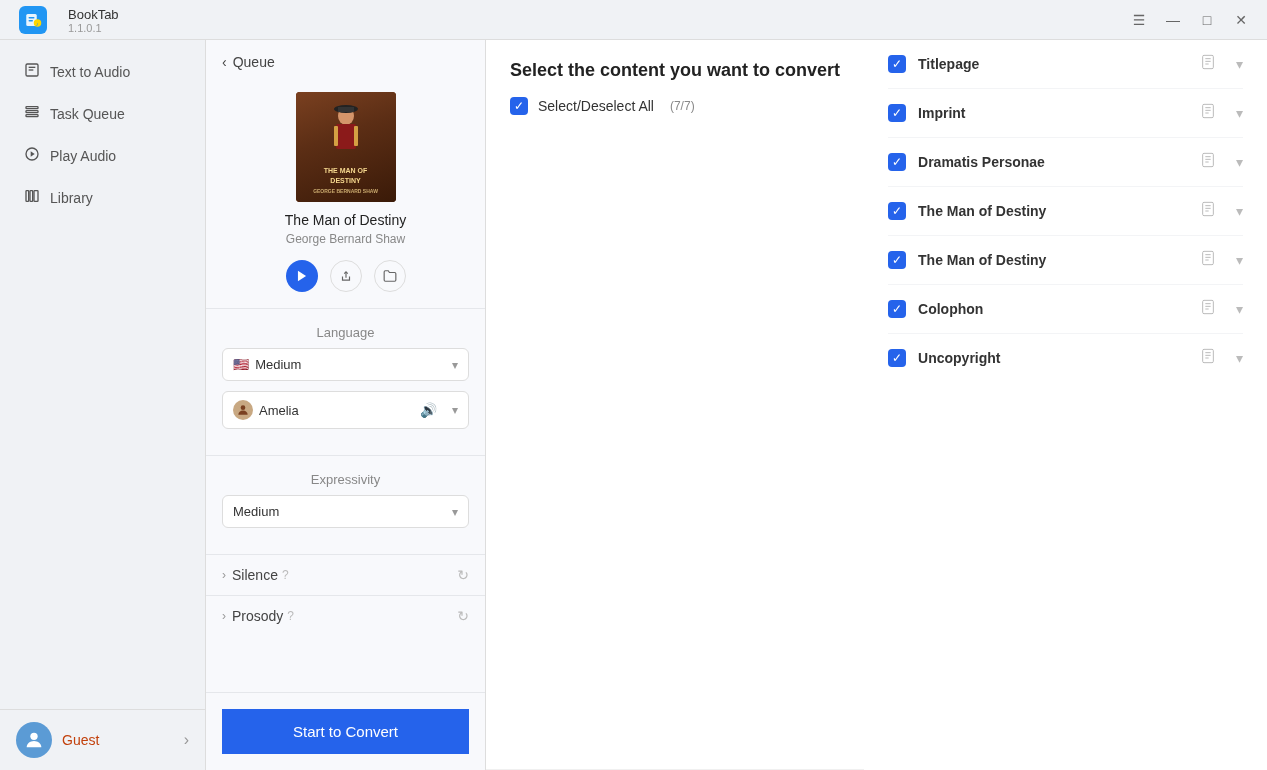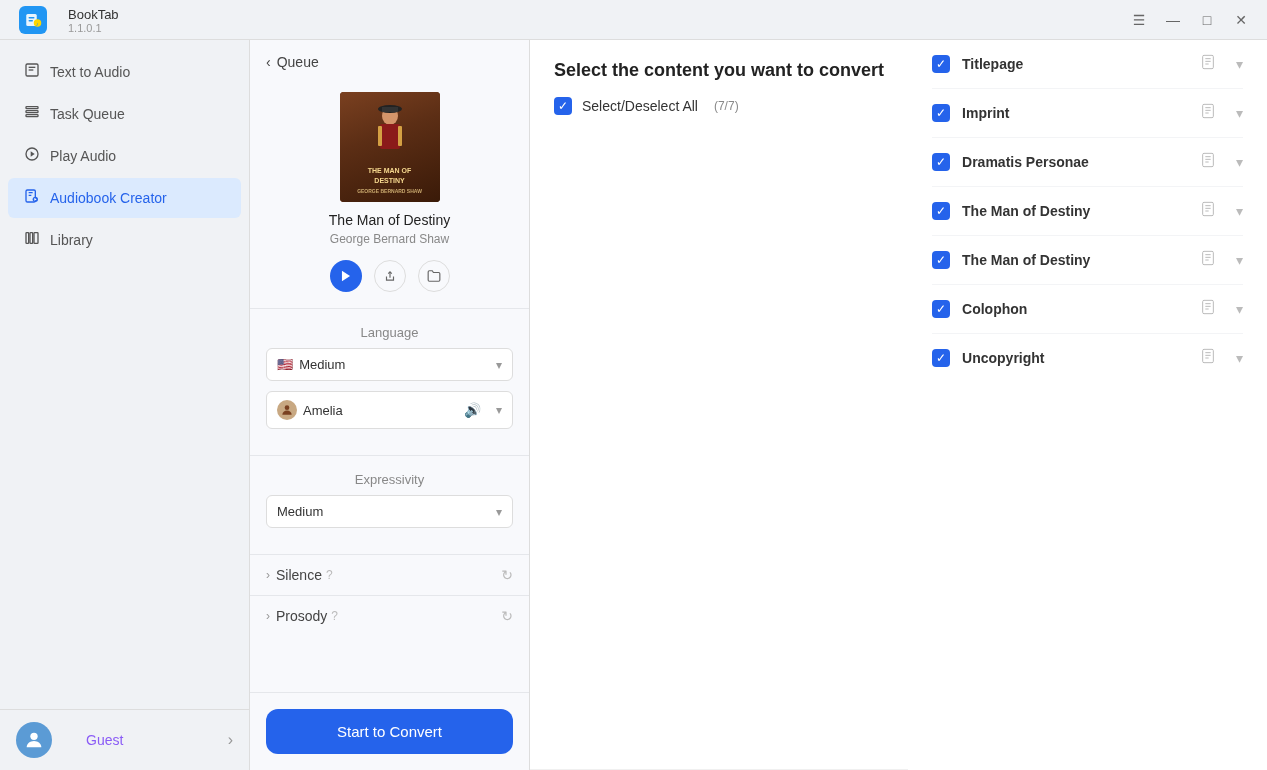--- a/index.html
+++ b/index.html
@@ -37,21 +37,21 @@
 
     
     .main-layout {
       display: flex;
       flex: 1;
       overflow: hidden;
     }
 
     
     .sidebar {
-      width: 250px;
+      width: 206px;
       background: #f0f2f5;
       border-right: 1px solid #ddd;
       display: flex;
       flex-direction: column;
       flex-shrink: 0;
     }
     .sidebar-nav {
       flex: 1;
       padding: 10px 0;
     }
@@ -81,21 +81,21 @@
     }
     .user-info { display: flex; align-items: center; gap: 10px; }
     .user-avatar {
       width: 36px; height: 36px;
       border-radius: 50%;
       background: #5b9bd5;
       display: flex; align-items: center; justify-content: center;
       color: white; font-size: 16px;
       overflow: hidden;
     }
-    .user-name { font-size: 14px; color: #8b5cf6; margin-left: 24px; }
+    .user-name { font-size: 14px; color: #c2410c; }
 
     
     .content-panel {
       width: 280px;
       background: #f8f9fc;
       border-right: 1px solid #ddd;
       display: flex;
       flex-direction: column;
       flex-shrink: 0;
     }
@@ -216,21 +216,21 @@
     .convert-btn-area {
       padding: 16px;
       border-top: 1px solid #e5e7eb;
     }
     .convert-btn {
       width: 100%;
       padding: 14px;
       background: #2563eb;
       color: white;
       border: none;
-      border-radius: 12px;
+      border-radius: 0;
       font-size: 15px;
       font-weight: 500;
       cursor: pointer;
     }
 
     
     .right-panel {
       flex: 1;
       background: white;
       display: flex;
@@ -333,31 +333,20 @@
         <span>Task Queue</span>
       </div>
       <div class="sidebar-item">
         <span class="sidebar-icon">
           <svg width="16" height="16" viewBox="0 0 24 24" fill="none" stroke="currentColor" stroke-width="2">
             <circle cx="12" cy="12" r="9"></circle>
             <polygon points="10,8 16,12 10,16" fill="currentColor" stroke="none"></polygon>
           </svg>
         </span>
         <span>Play Audio</span>
-      </div>
-      <div class="sidebar-item active">
-        <span class="sidebar-icon">
-          <svg width="16" height="16" viewBox="0 0 24 24" fill="none" stroke="currentColor" stroke-width="2">
-            <rect x="3" y="3" width="14" height="18" rx="2"></rect>
-            <path d="M7 7h6M7 11h4"></path>
-            <circle cx="17" cy="17" r="4" fill="#2563eb" stroke="none"></circle>
-            <polygon points="15.5,15 19,17 15.5,19" fill="white" stroke="none"></polygon>
-          </svg>
-        </span>
-        <span>Audiobook Creator</span>
       </div>
       <div class="sidebar-item">
         <span class="sidebar-icon">
           <svg width="16" height="16" viewBox="0 0 24 24" fill="none" stroke="currentColor" stroke-width="2">
             <rect x="3" y="4" width="4" height="16" rx="1"></rect>
             <rect x="9" y="4" width="4" height="16" rx="1"></rect>
             <rect x="15" y="4" width="6" height="16" rx="1"></rect>
           </svg>
         </span>
         <span>Library</span>

